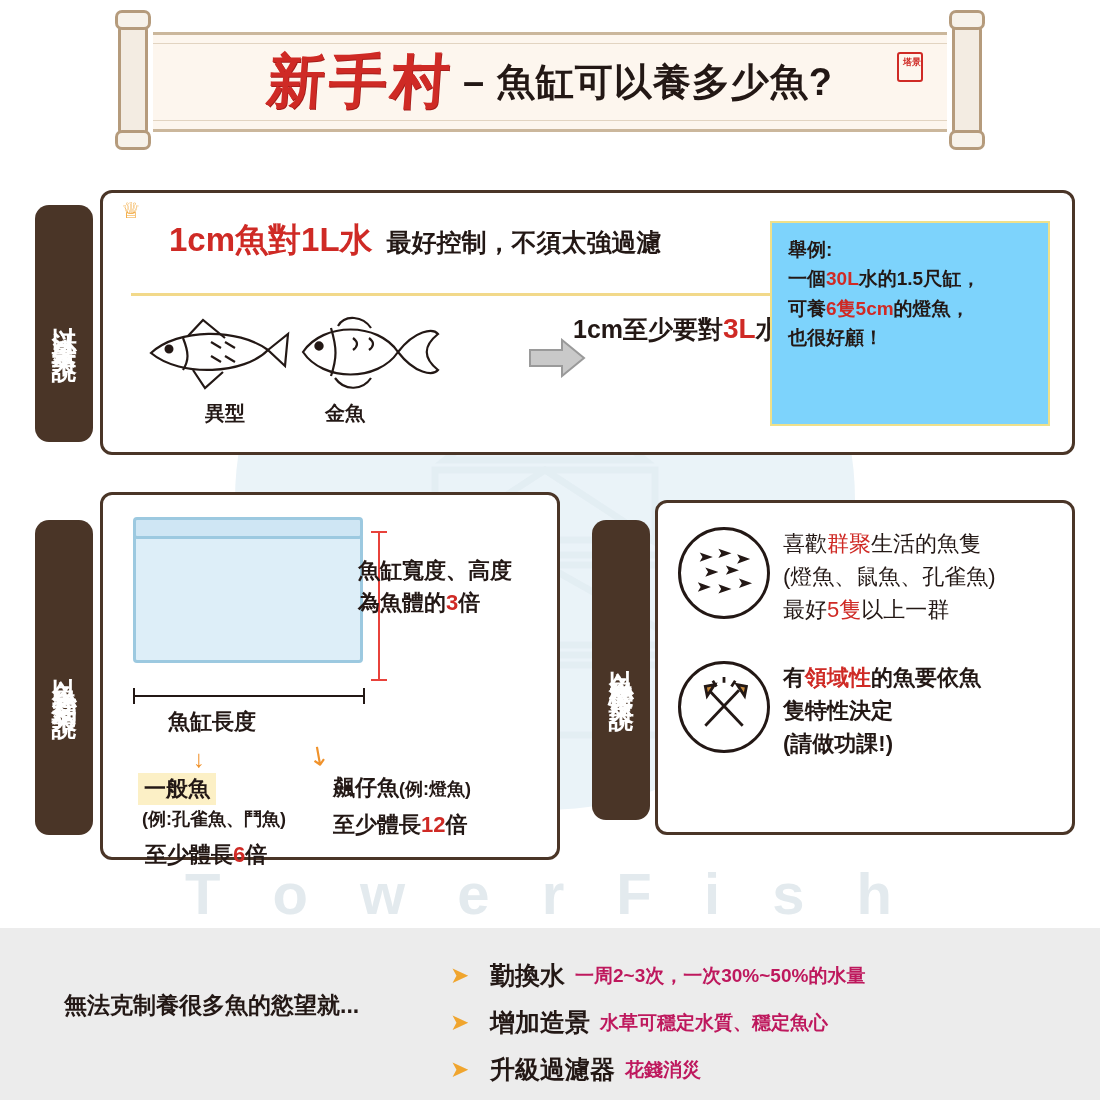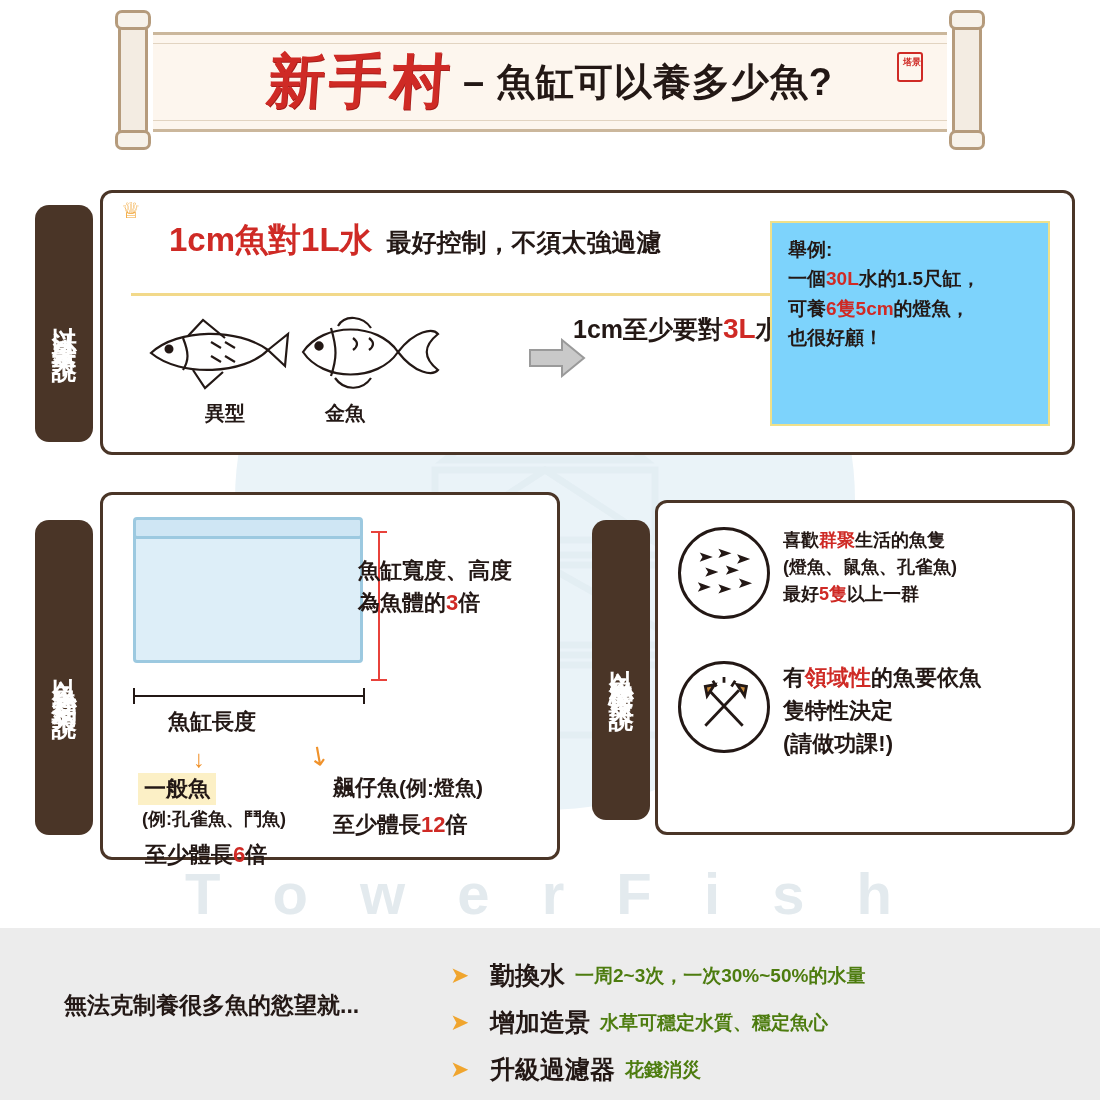--- a/index.html
+++ b/index.html
@@ -184,49 +184,49 @@
     transform:rotate(35deg);
   }
   .gen-fish {
     position:absolute; left:35px; top:278px; font-size:22px; font-weight:bold;
     background:#fcf0c6; padding:1px 6px;
   }
   .gen-sub { position:absolute; left:32px; top:312px; font-size:18px; font-weight:bold;margin-left:7px; }
   .gen-req { position:absolute; left:42px; top:345px; font-size:22px; font-weight:bold; }
   .gen-req .red { color:#cf2a25; }
   .fast-fish { position:absolute; left:230px; top:278px; font-size:22px; font-weight:bold; }
-  .fast-fish .small { font-size:21px; }
+  .fast-fish .small { font-size:18px; }
   .fast-req { position:absolute; left:230px; top:315px; font-size:22px; font-weight:bold; }
   .fast-req .red { color:#cf2a25; }
 
   
   #sec3-panel { left:655px; top:500px; width:420px; height:335px; }
   #sec3-tab  { left:592px; top:520px; width:58px;  height:300px; }
 
   .circ-icon {
     position:absolute; width:92px; height:92px; border:3px solid #231815; border-radius:50%;
     background:#fff;
   }
-  .s3-t1 { position:absolute; left:125px; top:24px; width:280px; font-size:18px; font-weight:bold; line-height:1.5; }
+  .s3-t1 { position:absolute; left:125px; top:24px; width:280px; font-size:22px; font-weight:normal; line-height:1.5; }
   .s3-t2 { position:absolute; left:125px; top:158px; width:280px; font-size:22px; font-weight:bold; line-height:1.5; }
   .s3-t1 .red, .s3-t2 .red { color:#cf2a25; }
 
   
   .footer {
     position:absolute; left:0; bottom:0; width:1100px; height:172px;
     background:#ececec; z-index:3;
   }
   .footer-left {
     position:absolute; left:28px; top:62px; font-size:23px; font-weight:bold;margin-left:36px;
   }
   .flist { position:absolute; left:450px; top:24px; }
   .frow { display:flex; align-items:center; height:47px; }
   .frow .ficon { width:40px; font-size:23px; color:#f0a52e; }
   .frow .fmain { font-size:25px; font-weight:bold; }
-  .frow .fsub { font-size:19px; font-weight:bold; margin-left:10px; color:#4d7c0f; }
+  .frow .fsub { font-size:19px; font-weight:bold; margin-left:10px; color:#be185d; }
 </style>
 </head>
 <body>
 
 <div class="watermark">
   <div class="wm-circle"></div>
   <svg class="wm-tower" viewBox="0 0 380 480">
     <g fill="none" stroke="#dfeaf0" stroke-width="7">
       <path d="M190 20 L120 90 L260 90 Z"></path>
       <rect x="110" y="100" width="160" height="60"></rect>

